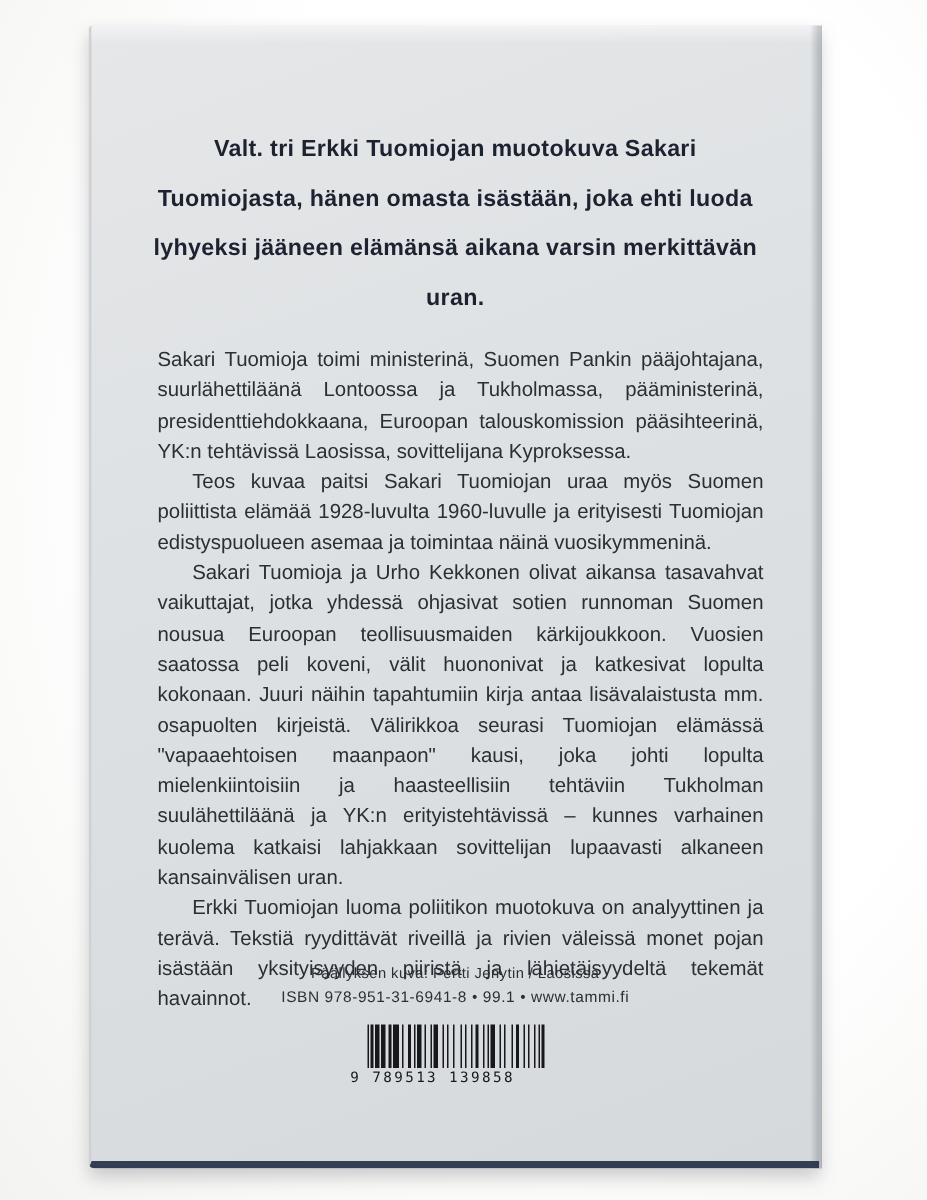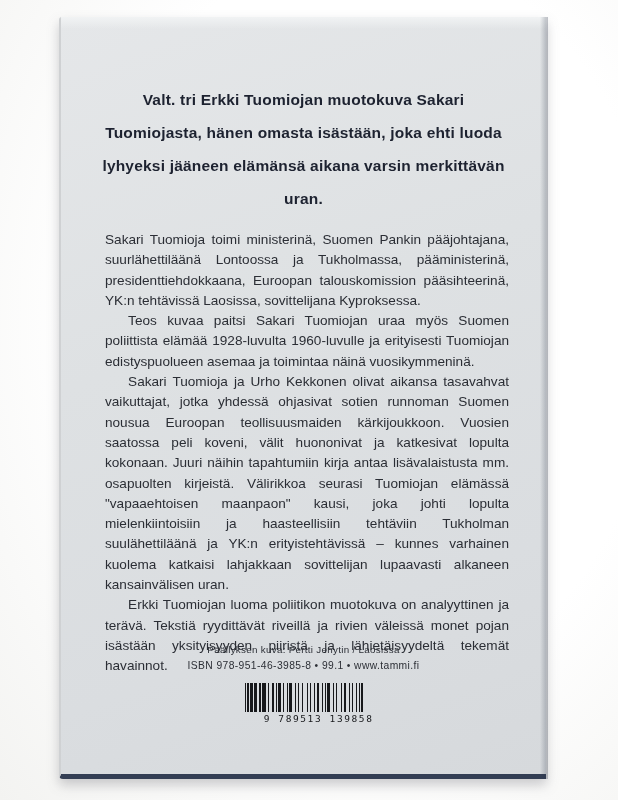--- a/index.html
+++ b/index.html
@@ -84,21 +84,21 @@
   }
   .isbn-line {
     font-size: 10.3px;
     letter-spacing: 0.4px;
   }
   .barcode {
     position: absolute;
     top: 666px; left: 50%;
     transform: translateX(-50%);
     width: 140px;
-    text-align: right;
+    text-align: left;
   }
   .barcode-bars {
     display: flex;
     width: 118px; height: 29px;
     margin: 0 auto;
   }
   .barcode-bars .bar { height: 100%; }
   .barcode-bars .bar.dark { background: #17181b; }
   .barcode-number {
     font-family: "DejaVu Sans Mono", monospace;
@@ -121,21 +121,21 @@
 
       <div class="blurb">
         <p>Sakari Tuomioja toimi ministerinä, Suomen Pankin pääjohtajana, suurlähettiläänä Lontoossa ja Tukholmassa, pääministerinä, presidenttiehdokkaana, Euroopan talouskomission pääsihteerinä, YK:n tehtävissä Laosissa, sovittelijana Kyproksessa.</p>
         <p>Teos kuvaa paitsi Sakari Tuomiojan uraa myös Suomen poliittista elämää 1928-luvulta 1960-luvulle ja erityisesti Tuomiojan edistyspuolueen asemaa ja toimintaa näinä vuosikymmeninä.</p>
         <p>Sakari Tuomioja ja Urho Kekkonen olivat aikansa tasavahvat vaikuttajat, jotka yhdessä ohjasivat sotien runnoman Suomen nousua Euroopan teollisuusmaiden kärkijoukkoon. Vuosien saatossa peli koveni, välit huononivat ja katkesivat lopulta kokonaan. Juuri näihin tapahtumiin kirja antaa lisävalaistusta mm. osapuolten kirjeistä. Välirikkoa seurasi Tuomiojan elämässä "vapaaehtoisen maanpaon" kausi, joka johti lopulta mielenkiintoisiin ja haasteellisiin tehtäviin Tukholman suulähettiläänä ja YK:n erityistehtävissä – kunnes varhainen kuolema katkaisi lahjakkaan sovittelijan lupaavasti alkaneen kansainvälisen uran.</p>
         <p>Erkki Tuomiojan luoma poliitikon muotokuva on analyyttinen ja terävä. Tekstiä ryydittävät riveillä ja rivien väleissä monet pojan isästään yksityisyyden piiristä ja lähietäisyydeltä tekemät havainnot.</p>
       </div>
 
       <div class="credits">
         <div class="credit-photo">Päällyksen kuva: Pertti Jenytin / Laosissa</div>
-        <div class="isbn-line">ISBN 978-951-46-3985-8  •  99.1  •  www.tammi.fi</div>
+        <div class="isbn-line">ISBN 978-951-31-6941-8  •  99.1  •  www.tammi.fi</div>
       </div>
 
       <div class="barcode">
         <div class="barcode-bars" id="barcode-bars">
             <div class="bar dark" style="flex-grow: 1;"></div>
             <div class="bar" style="flex-grow: 1;"></div>
             <div class="bar dark" style="flex-grow: 1;"></div>
             <div class="bar" style="flex-grow: 1;"></div>
             <div class="bar dark" style="flex-grow: 2;"></div>
             <div class="bar" style="flex-grow: 1;"></div>

